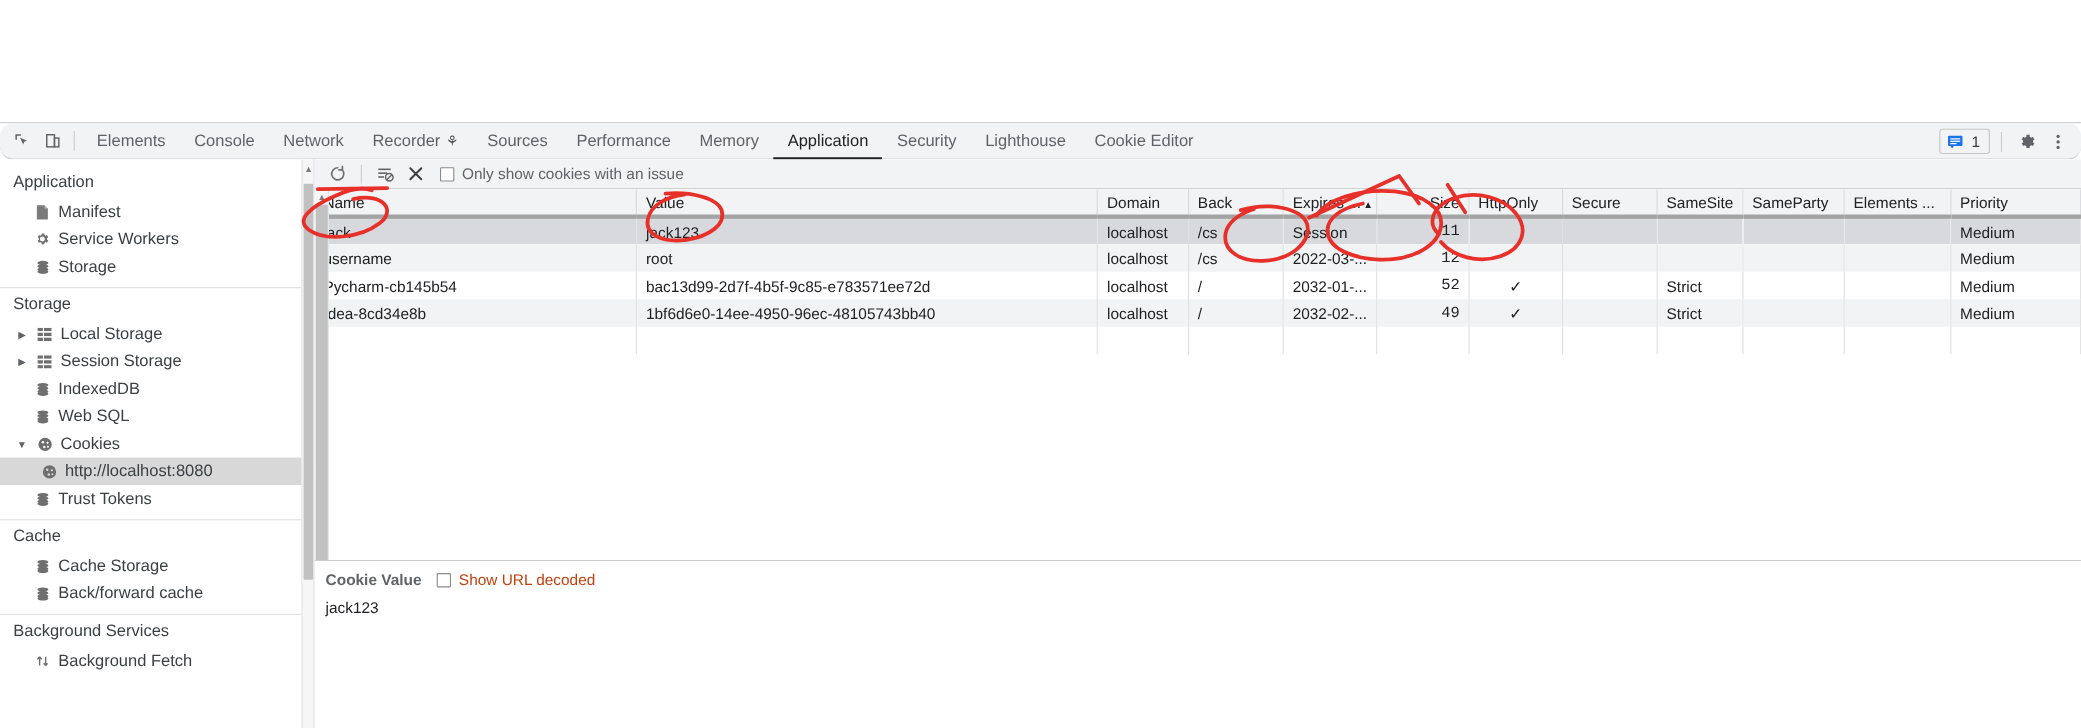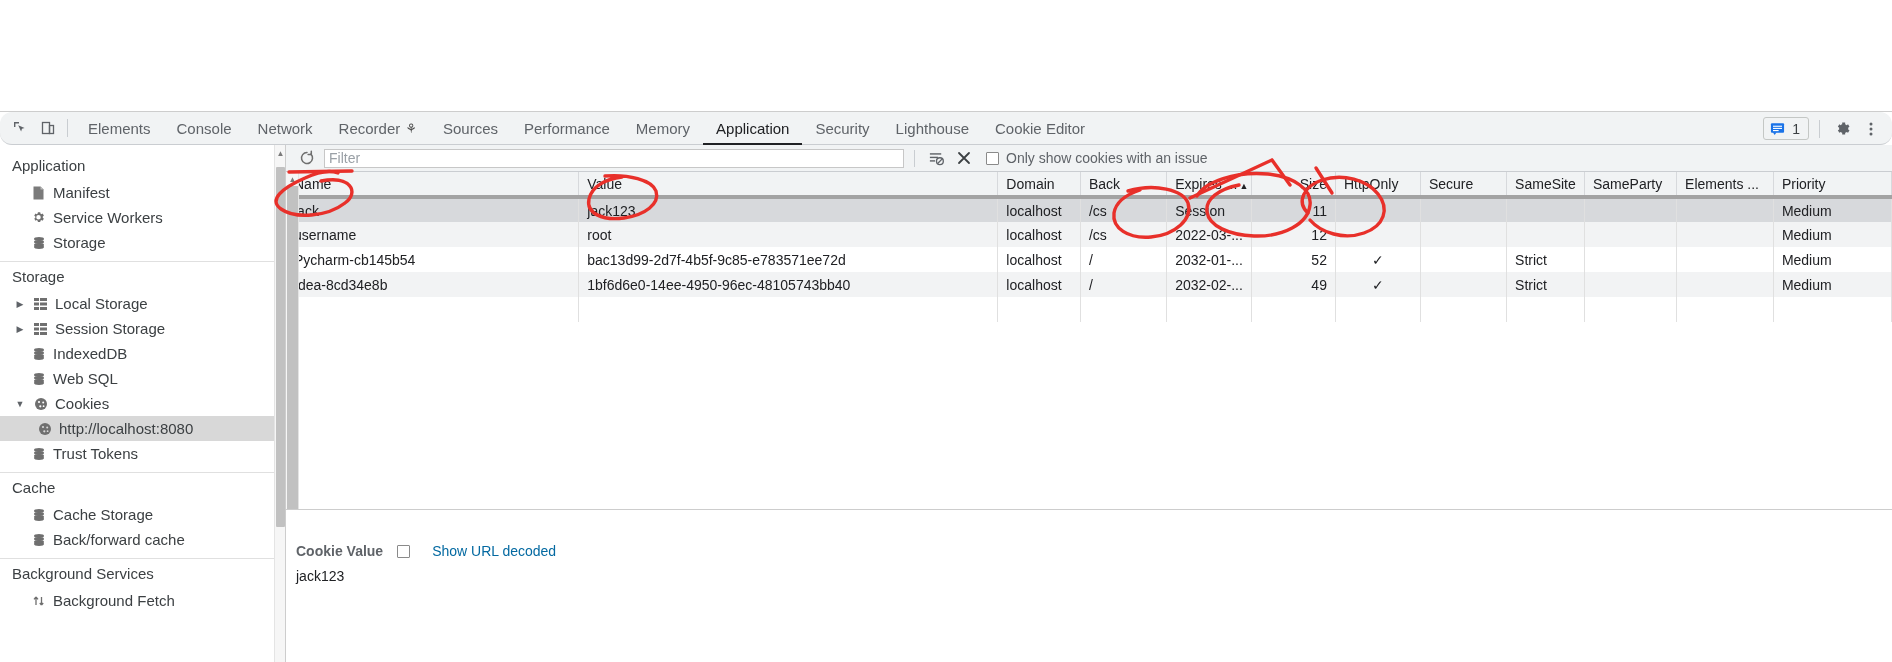--- a/index.html
+++ b/index.html
@@ -212,37 +212,37 @@
   table.cookies th.num { text-align: right; padding: 0 8px 0 0; }
   table.cookies th .sortarrow { font-size: 9px; margin-left: 2px; color: #202124; }
   table.cookies td {
     height: 25px;
     padding: 0 0 0 8px;
     border-right: 1px solid #e0e0e0;
     white-space: nowrap;
     overflow: hidden;
     color: #202124;
   }
-  table.cookies td.num { text-align: right; padding: 0 8px 0 0; }
+  table.cookies td.num { text-align: right; padding: 0 8px 0 0; font-family: Liberation Mono, monospace; }
   table.cookies td.ctr { text-align: center; padding: 0; }
   tr.row-sel td { background: #d7d9dc; }
   tr.row-odd td { background: #f2f3f4; }
   tr.row-even td { background: #ffffff; }
   .filler-row td { height: 203px; border-right: 1px solid #e0e0e0; background: #fff; }
 
   
   .value-pane {
     border-top: 1px solid #cdcdcd;
     height: 154px;
     background: #ffffff;
     padding: 9px 0 0 10px;
   }
-  .vp-head { display: flex; align-items: center; gap: 14px; margin-top: 24px; }
+  .vp-head { display: flex; align-items: center; gap: 14px; }
   .vp-title { font-size: 14px; font-weight: bold; color: #5f6368; }
-  .vp-check { display: flex; align-items: center; gap: 22px; font-size: 14px; color: #0369a1; cursor: pointer; }
+  .vp-check { display: flex; align-items: center; gap: 7px; font-size: 14px; color: #c2410c; cursor: pointer; }
   .vp-body { font-size: 14px; color: #202124; margin-top: 9px; }
 
   
   .panel-scrollbar {
     position: absolute; left: 0; top: 0; width: 13px; height: 100%;
     background: #f6f6f6; border-right: 1px solid #e4e4e4; z-index: 5;
   }
   .panel-scrollbar .thumb {
     position: absolute; left: 1px; top: 14px; width: 11px; height: 350px;
     background: #c1c1c1;
@@ -516,21 +516,20 @@
 
       <div class="panel">
 
         <div class="filter-bar">
           <div class="fb-icon">
             <svg width="16" height="16" viewBox="0 0 16 16">
                 <path d="M8 2.5a5.5 5.5 0 103.9 1.6" stroke="#6f6f6f" stroke-width="1.5" fill="none" stroke-linecap="round"></path>
                 <path d="M12.3 1.2v3.2H9.1" stroke="#6f6f6f" stroke-width="1.5" fill="none" stroke-linecap="round" stroke-linejoin="round"></path>
               </svg>
           </div>
-          <input class="filter-input" type="text" placeholder="Filter" style="">
           <div class="fb-sep"></div>
           <div class="fb-icon">
             <svg width="17" height="17" viewBox="0 0 18 18">
                 <rect x="2" y="3.4" width="12" height="1.5" fill="#5f6368"></rect>
                 <rect x="2" y="7.1" width="8.5" height="1.5" fill="#5f6368"></rect>
                 <rect x="2" y="10.8" width="5.5" height="1.5" fill="#5f6368"></rect>
                 <circle cx="12.6" cy="11.8" r="3.6" fill="none" stroke="#5f6368" stroke-width="1.4"></circle>
                 <line x1="10.2" y1="14.2" x2="15.1" y2="9.4" stroke="#5f6368" stroke-width="1.4"></line>
               </svg>
           </div>

